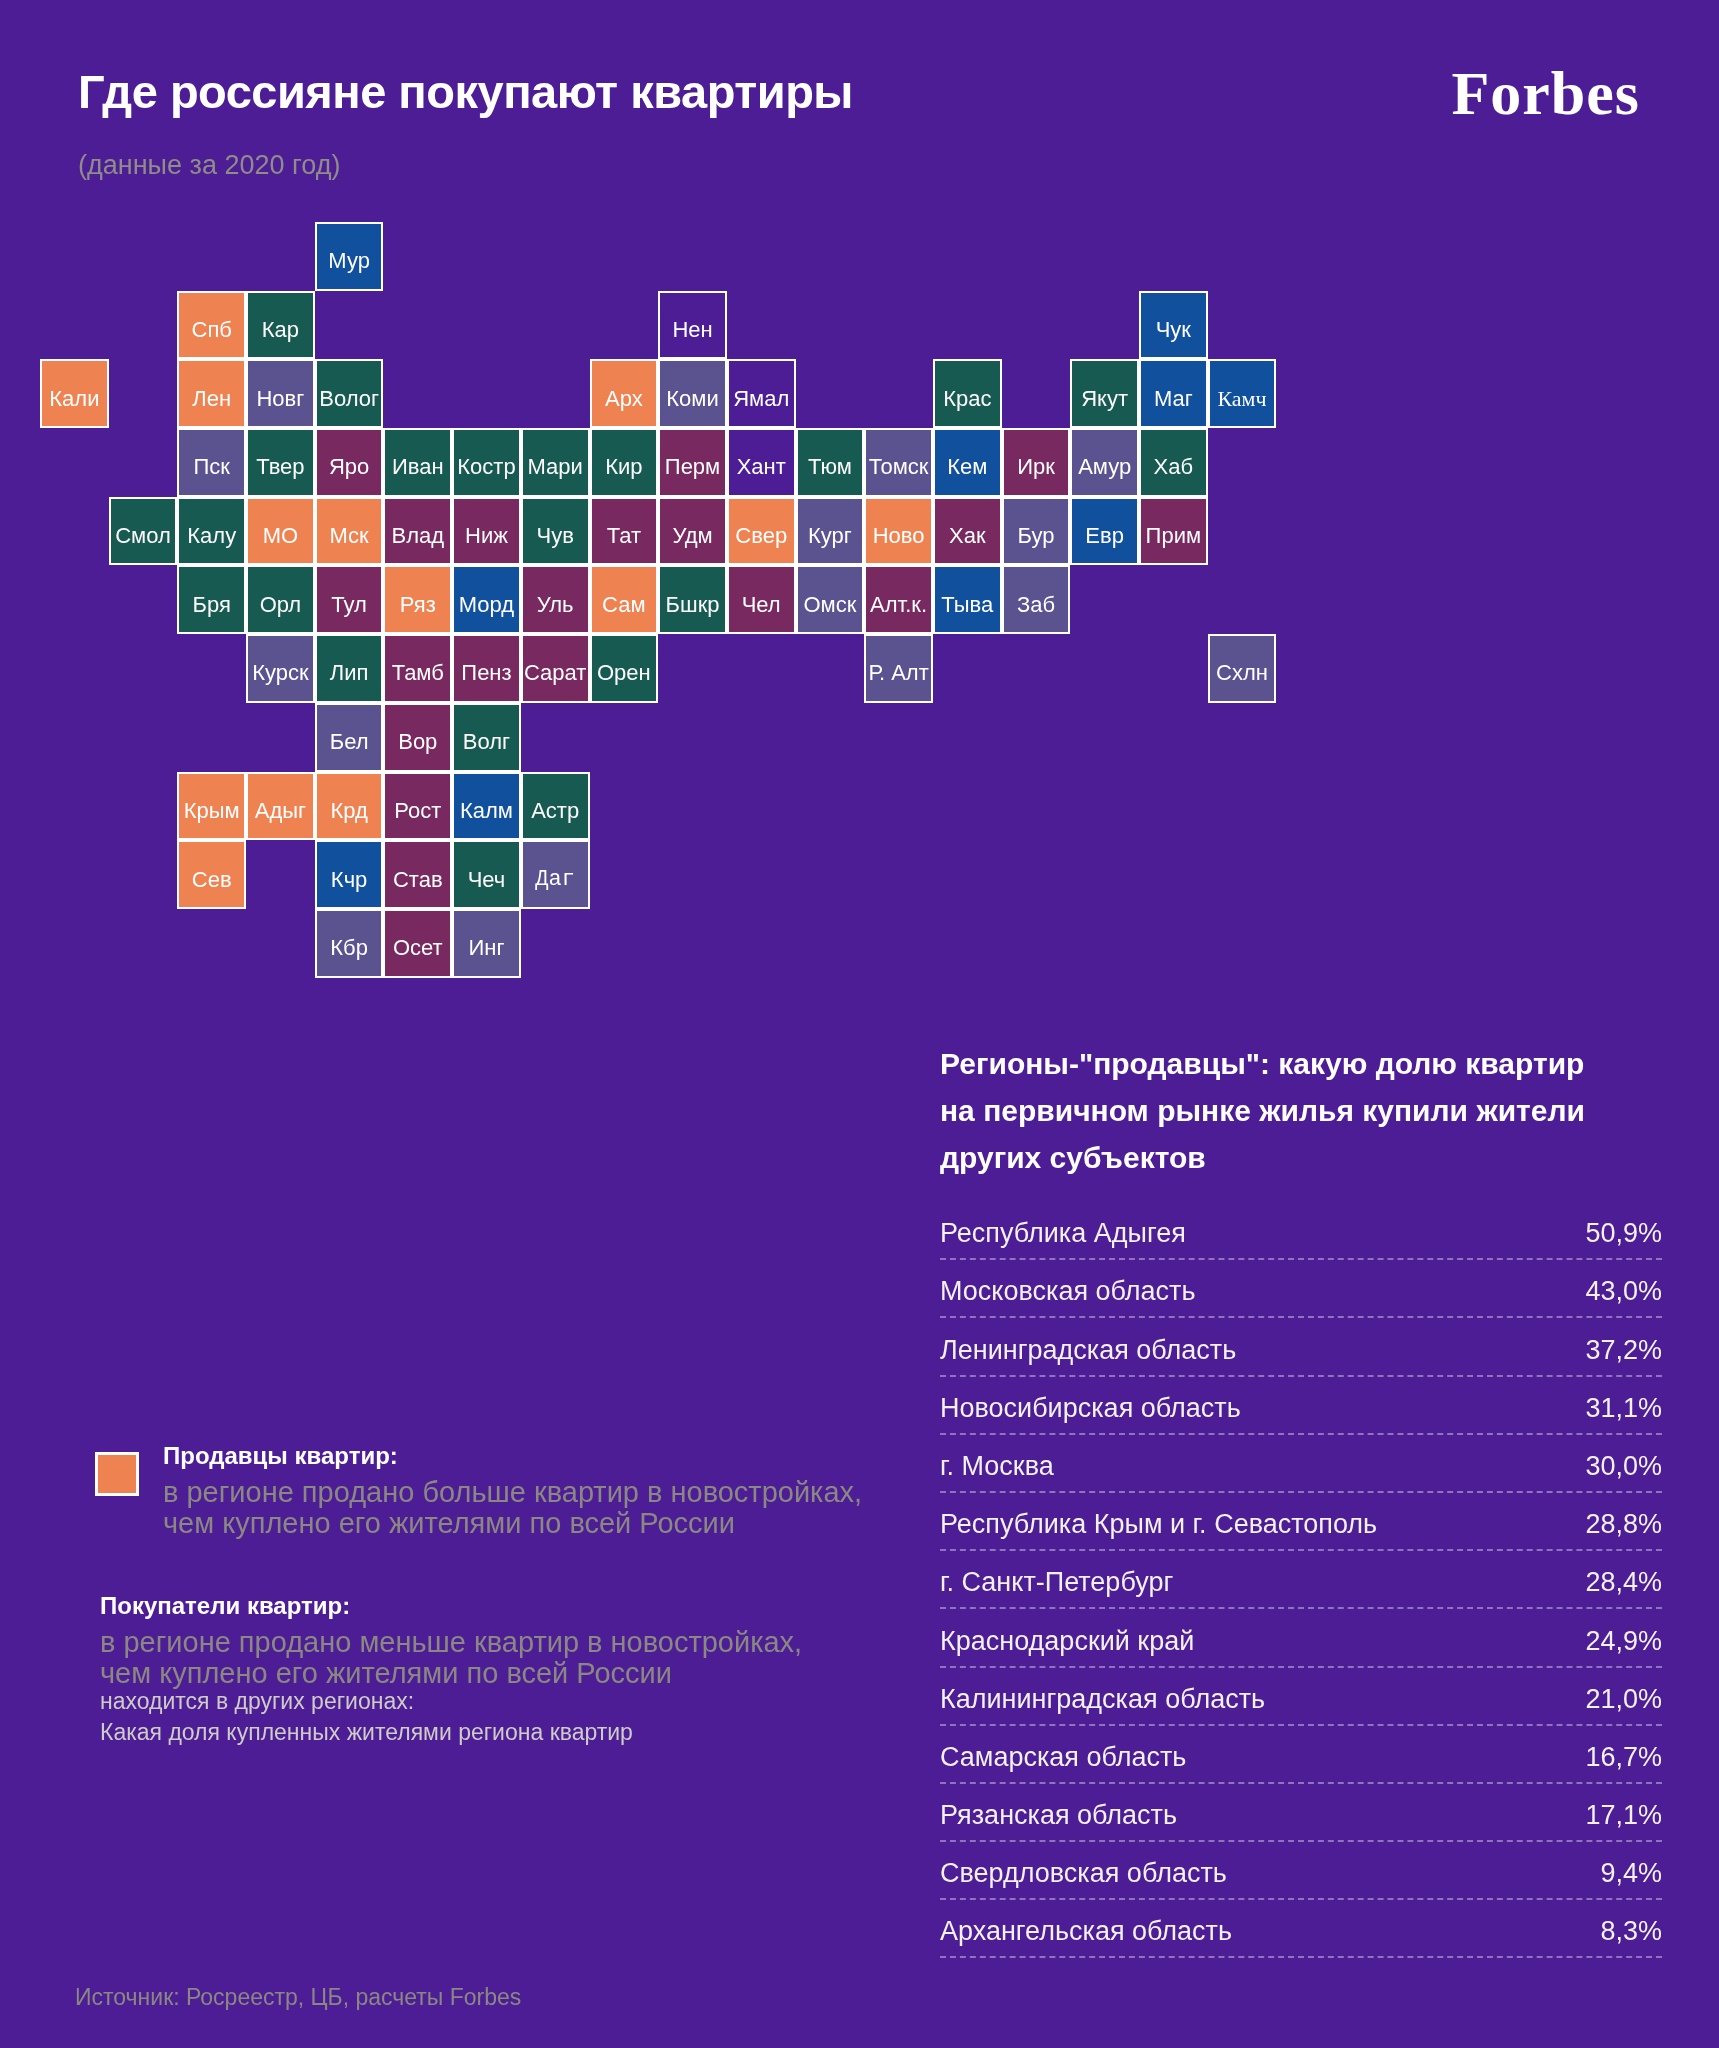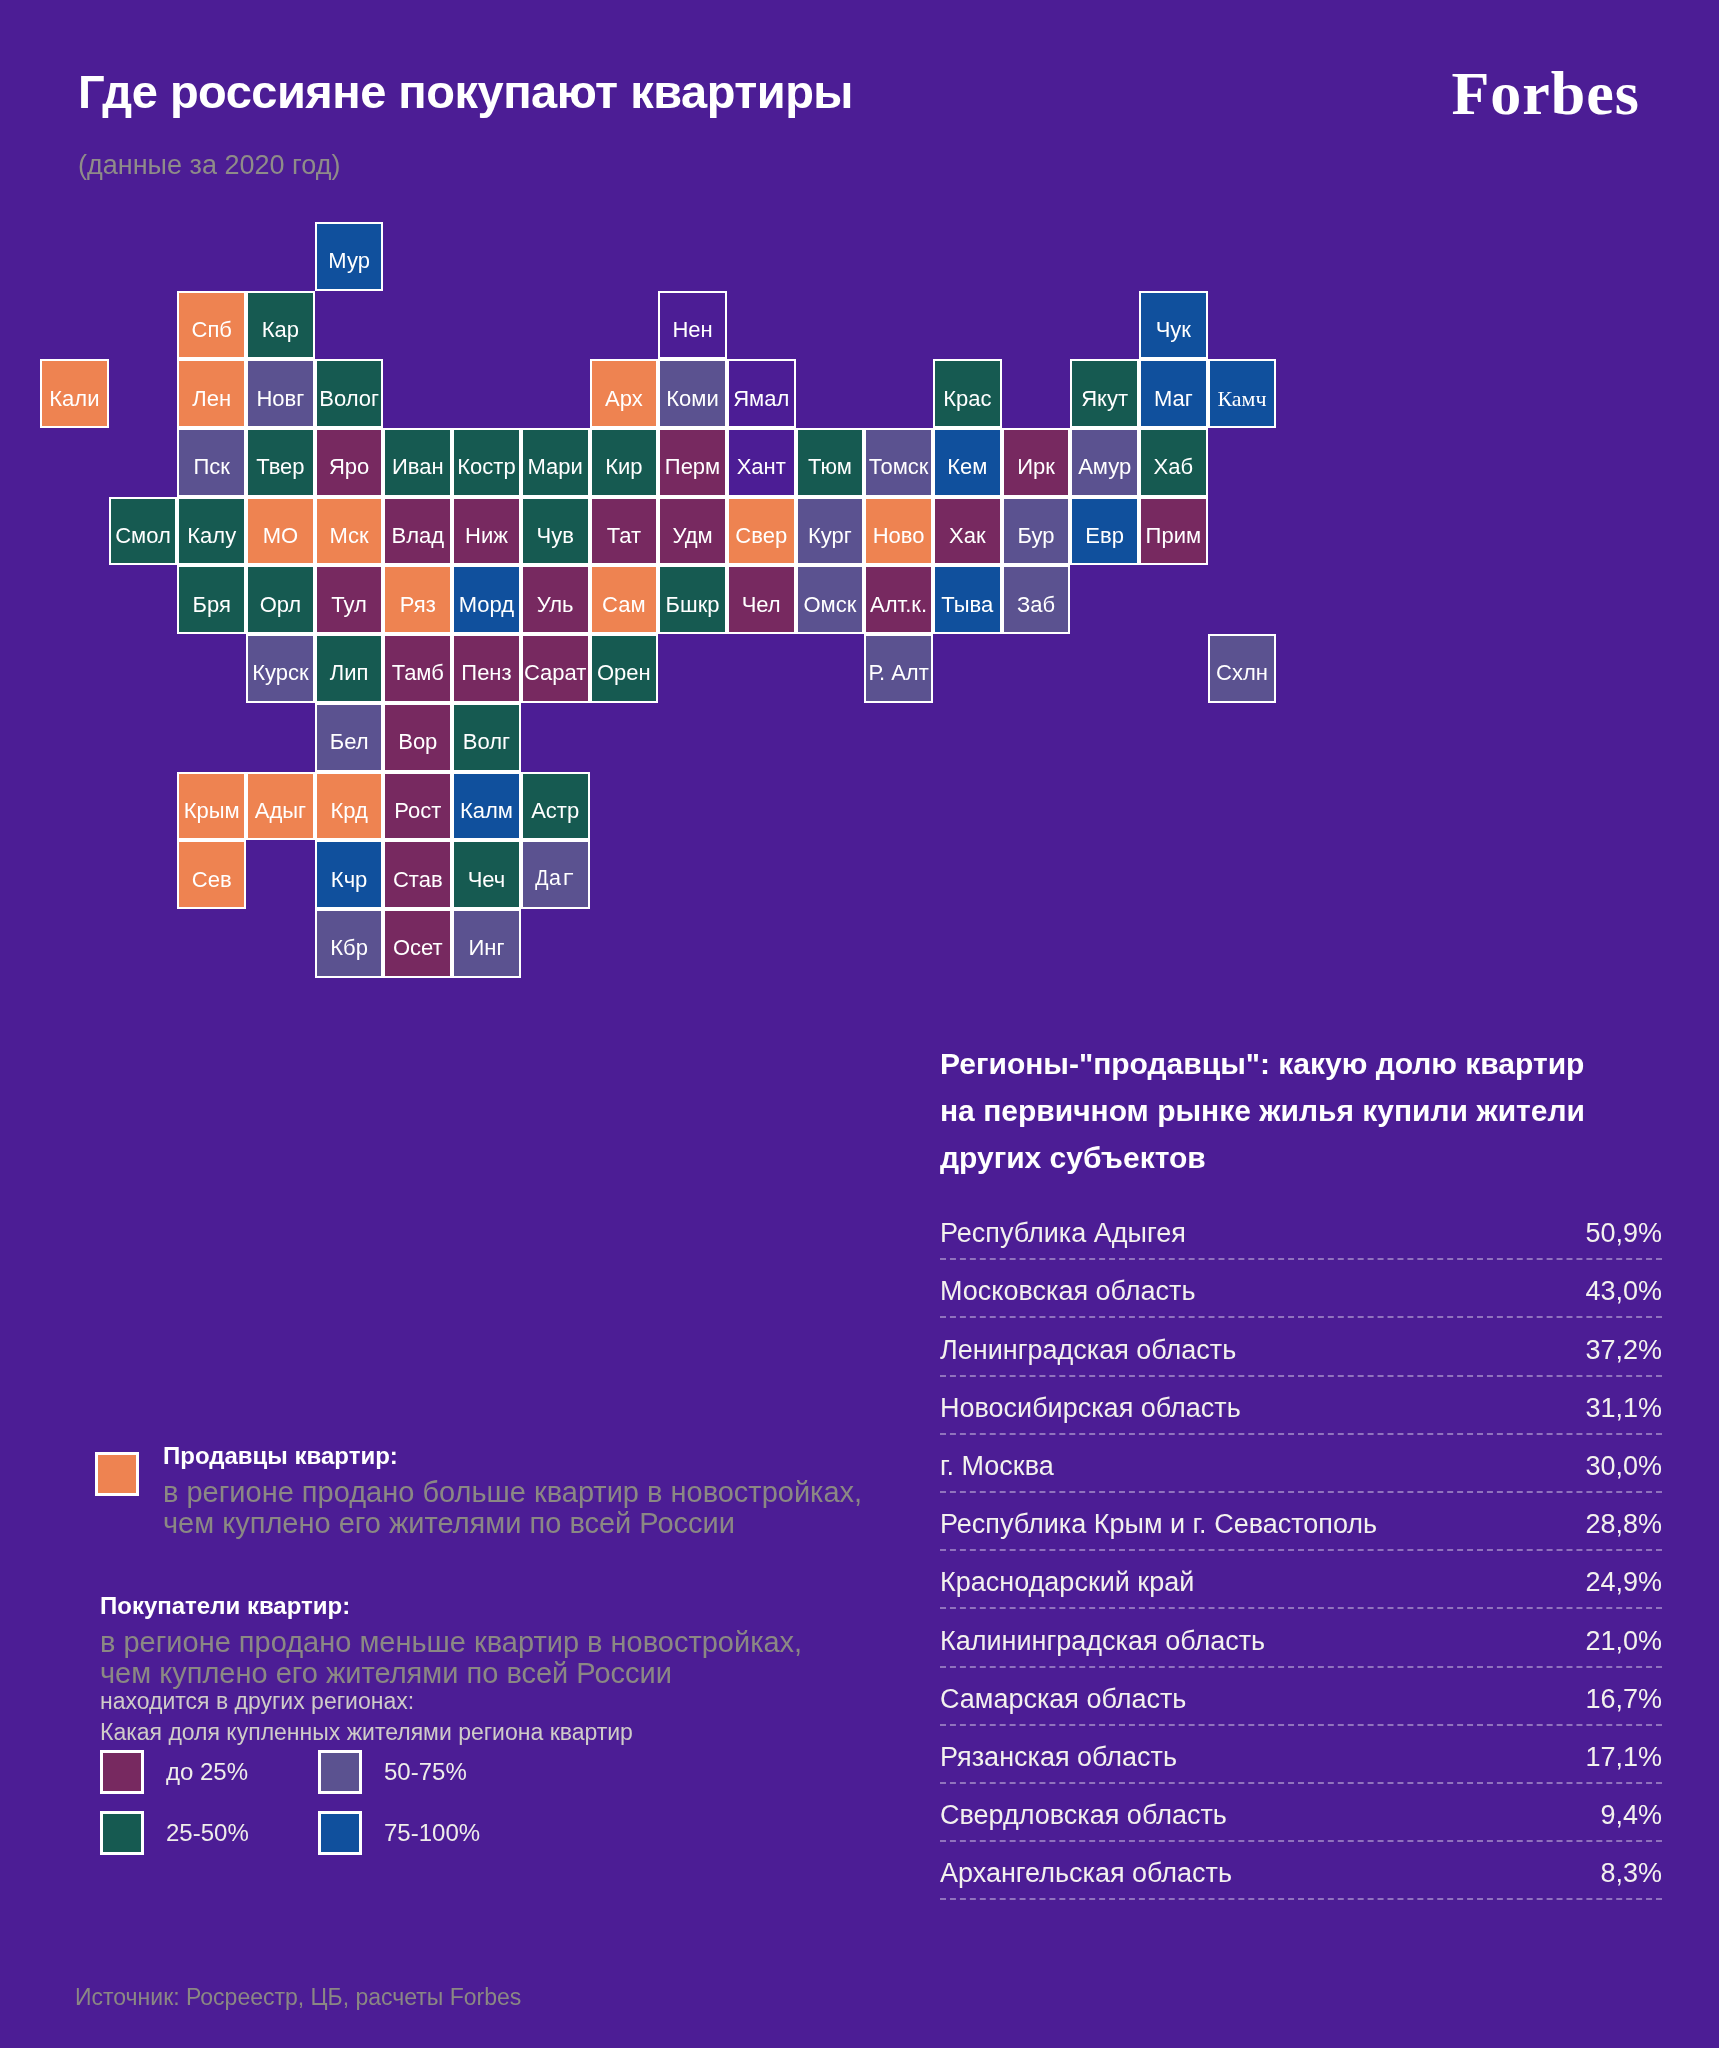--- a/index.html
+++ b/index.html
@@ -325,38 +325,20 @@
       <div>в регионе продано меньше квартир в новостройках,</div>
       <div>чем куплено его жителями по всей России</div>
     </div>
   </div>
 
   <div class="share-note">
     <div>находится в других регионах:</div>
     <div>Какая доля купленных жителями региона квартир</div>
   </div>
 
-  <div class="share-legend">
-      <div class="cat-item">
-        <div class="swatch cat-lt25"></div>
-        <span class="cat-label">до 25%</span>
-      </div>
-      <div class="cat-item">
-        <div class="swatch cat-p25_50"></div>
-        <span class="cat-label">25-50%</span>
-      </div>
-      <div class="cat-item">
-        <div class="swatch cat-p50_75"></div>
-        <span class="cat-label">50-75%</span>
-      </div>
-      <div class="cat-item">
-        <div class="swatch cat-p75_100"></div>
-        <span class="cat-label">75-100%</span>
-      </div>
-    </div>
 
   <div class="ranking">
     <div class="rank-heading">
       <div>Регионы-"продавцы": какую долю квартир</div>
       <div>на первичном рынке жилья купили жители</div>
       <div>других субъектов</div>
     </div>
     <div class="rank-list">
         <div class="rank-row">
           <span>Республика Адыгея</span>
@@ -376,20 +358,24 @@
         </div>
         <div class="rank-row">
           <span>г. Москва</span>
           <span>30,0%</span>
         </div>
         <div class="rank-row">
           <span>Республика Крым и г. Севастополь</span>
           <span>28,8%</span>
         </div>
         <div class="rank-row">
+          <span>г. Санкт-Петербург</span>
+          <span>28,4%</span>
+        </div>
+        <div class="rank-row">
           <span>Краснодарский край</span>
           <span>24,9%</span>
         </div>
         <div class="rank-row">
           <span>Калининградская область</span>
           <span>21,0%</span>
         </div>
         <div class="rank-row">
           <span>Самарская область</span>
           <span>16,7%</span>

